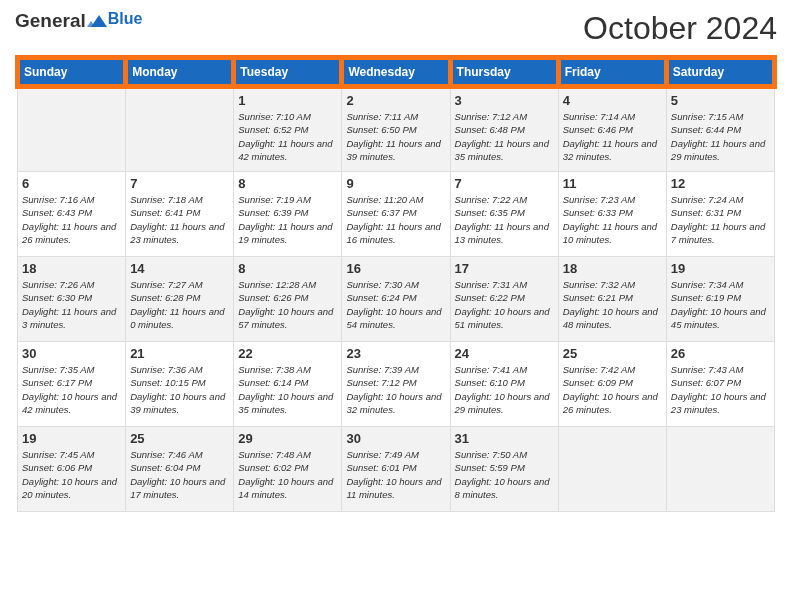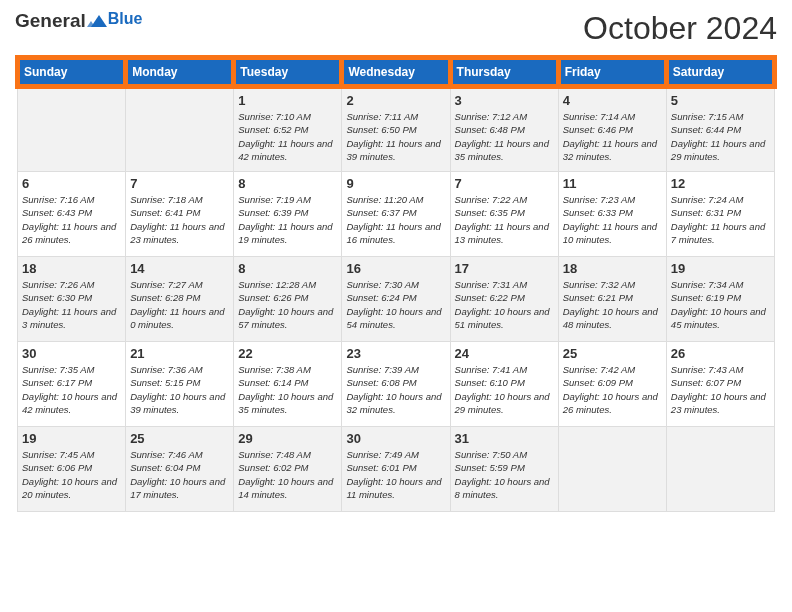--- a/index.html
+++ b/index.html
@@ -233,33 +233,33 @@
       <tr>
         <td>
           <span class="day-number">30</span>
           <div class="day-info">Sunrise: 7:35 AM
 Sunset: 6:17 PM
 Daylight: 10 hours and 42 minutes.</div>
         </td>
         <td>
           <span class="day-number">21</span>
           <div class="day-info">Sunrise: 7:36 AM
-Sunset: 5:15 PM
+Sunset: 10:15 PM
 Daylight: 10 hours and 39 minutes.</div>
         </td>
         <td>
           <span class="day-number">22</span>
           <div class="day-info">Sunrise: 7:38 AM
 Sunset: 6:14 PM
 Daylight: 10 hours and 35 minutes.</div>
         </td>
         <td>
           <span class="day-number">23</span>
           <div class="day-info">Sunrise: 7:39 AM
-Sunset: 6:08 PM
+Sunset: 7:12 PM
 Daylight: 10 hours and 32 minutes.</div>
         </td>
         <td>
           <span class="day-number">24</span>
           <div class="day-info">Sunrise: 7:41 AM
 Sunset: 6:10 PM
 Daylight: 10 hours and 29 minutes.</div>
         </td>
         <td>
           <span class="day-number">25</span>

